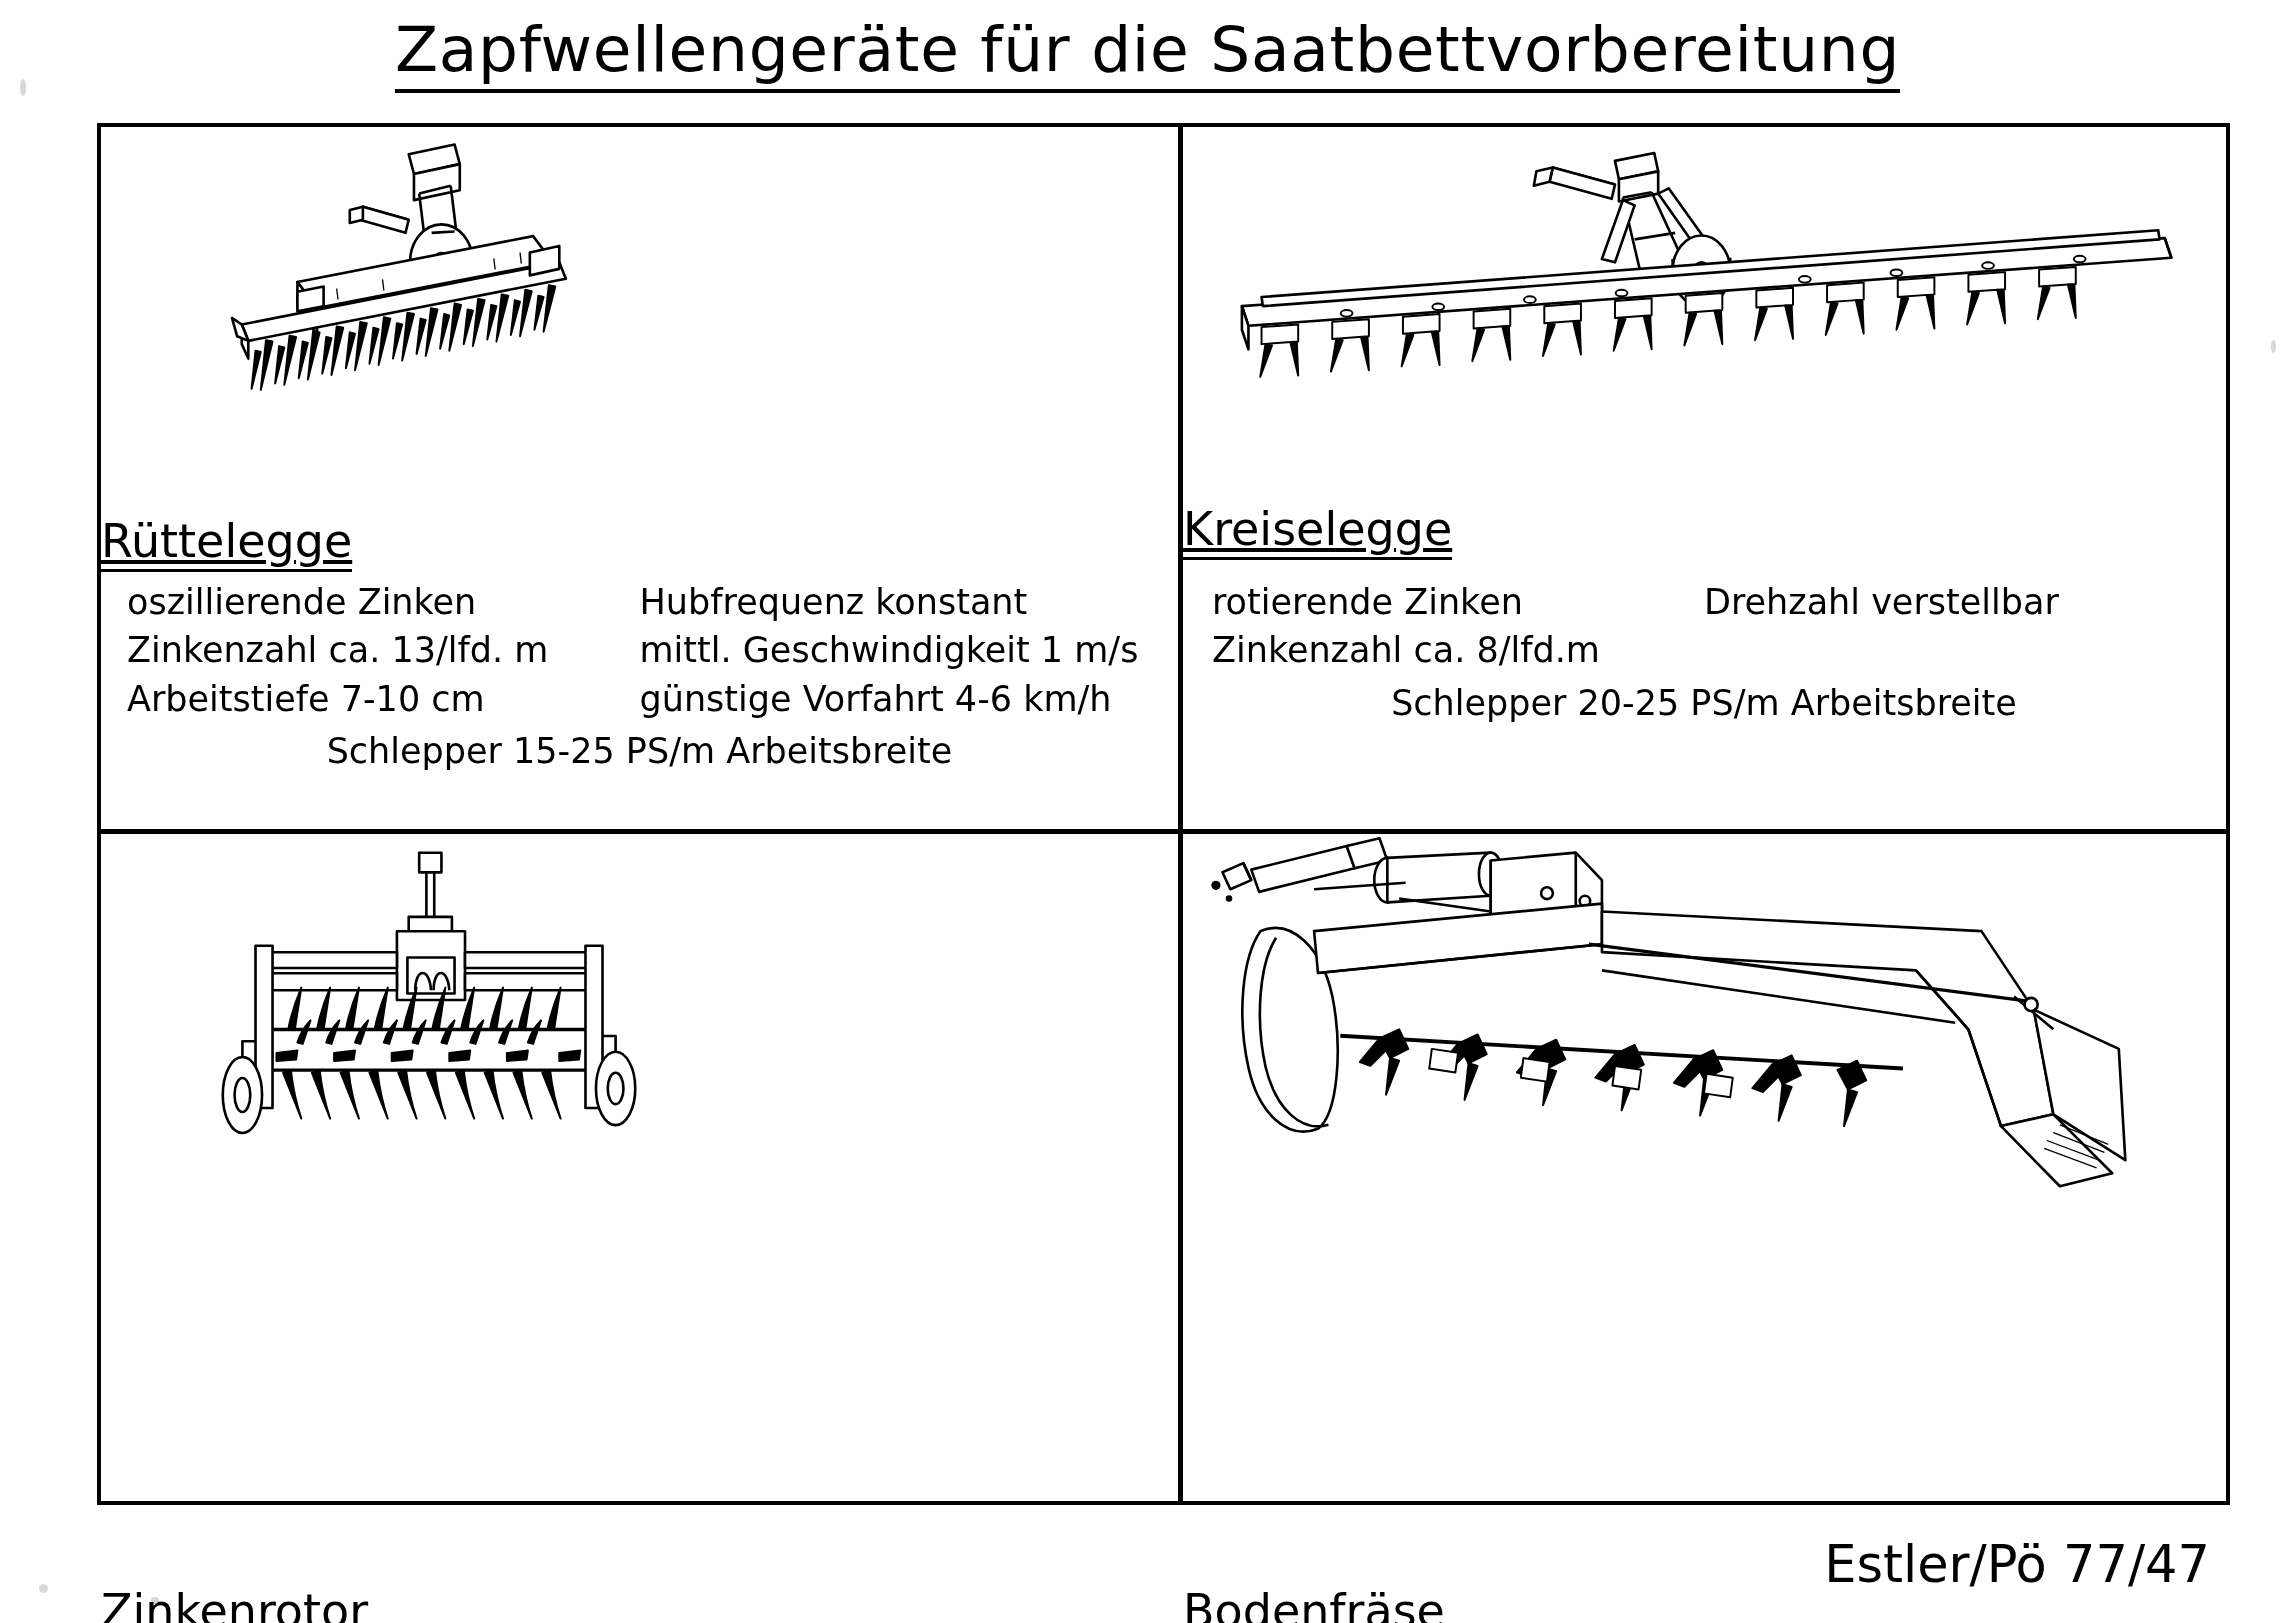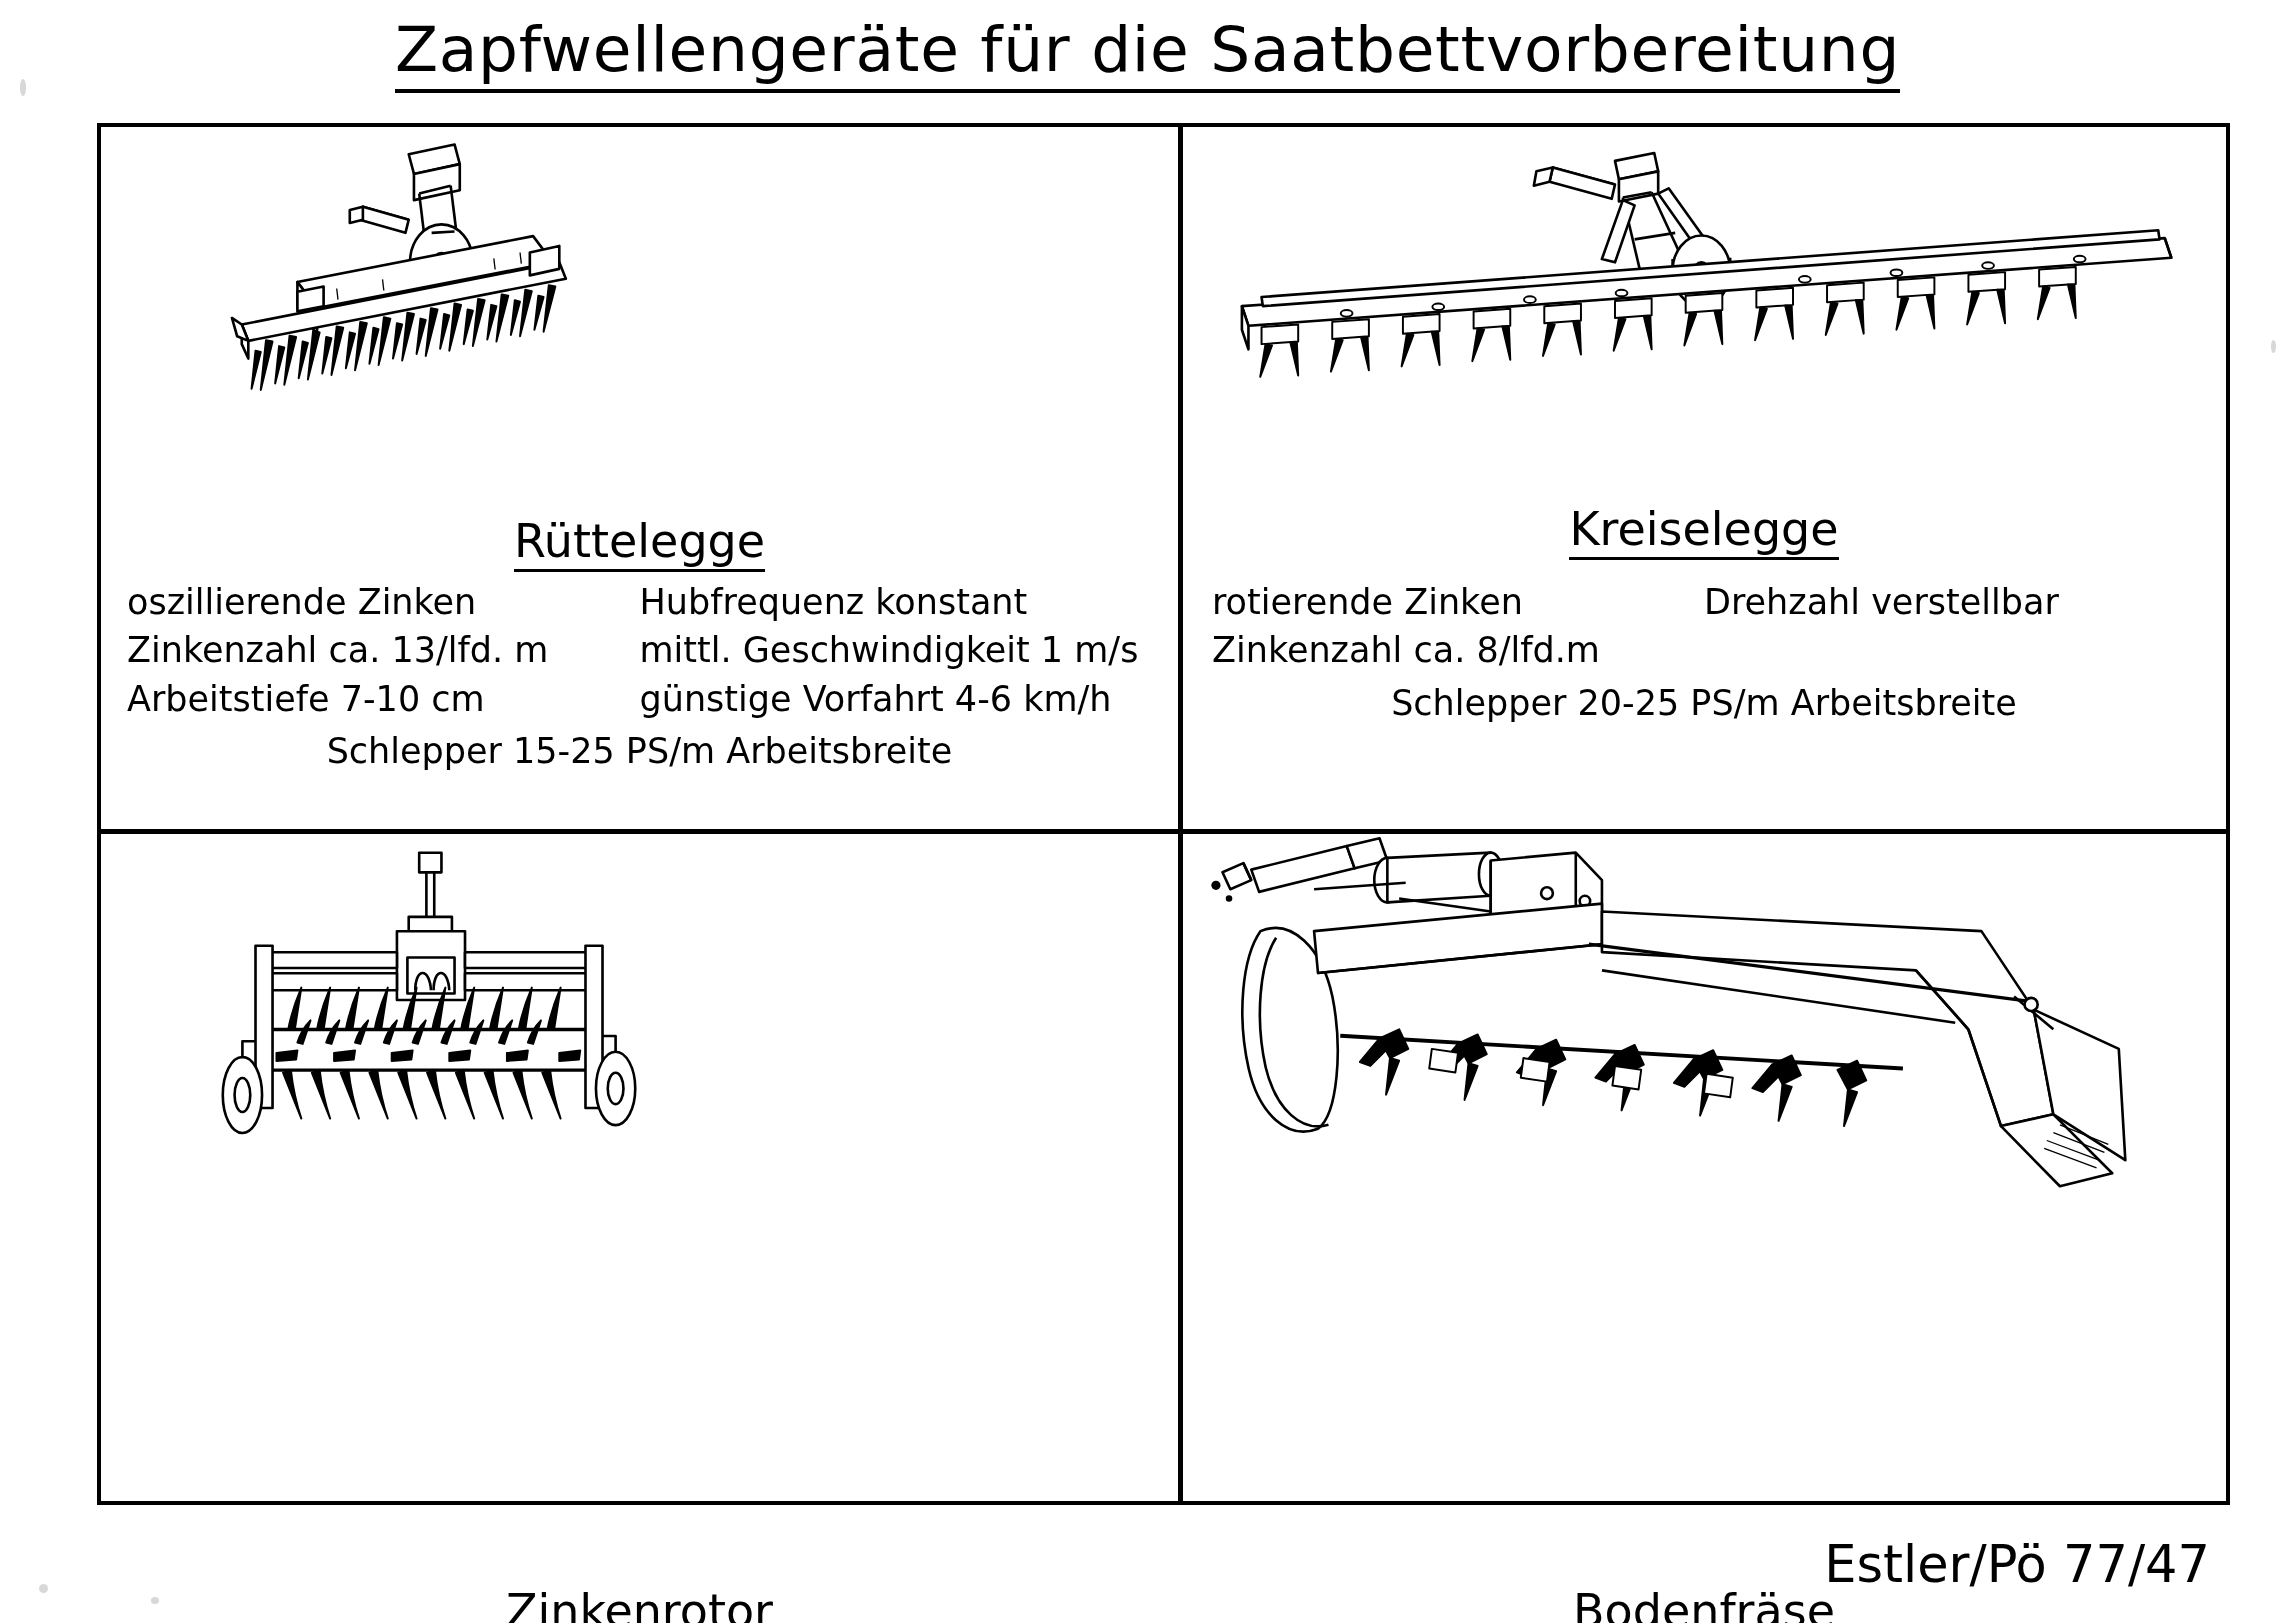--- a/index.html
+++ b/index.html
@@ -80,23 +80,23 @@
     width: 100%;
   }
   #cell-ruettelegge .illus  { height: 393px; }
   #cell-kreiselegge .illus  { height: 393px; }
   #cell-zinkenrotor .illus  { height: 393px; }
   #cell-bodenfraese .illus  { height: 386px; }
 
   .machine-name {
     position: absolute;
     width: 100%;
-    text-align: center;
     font-size: 46px;
     white-space: nowrap;
+    text-decoration: underline;
   }
   .machine-name span {
     border-bottom: 3.3px solid #000;
     padding-bottom: 1.3px;
   }
   #cell-ruettelegge .machine-name { top: 386px; }
   #cell-kreiselegge .machine-name { top: 374px; }
   #cell-zinkenrotor .machine-name { top: 751px; }
   #cell-bodenfraese .machine-name { top: 751px; }
 

